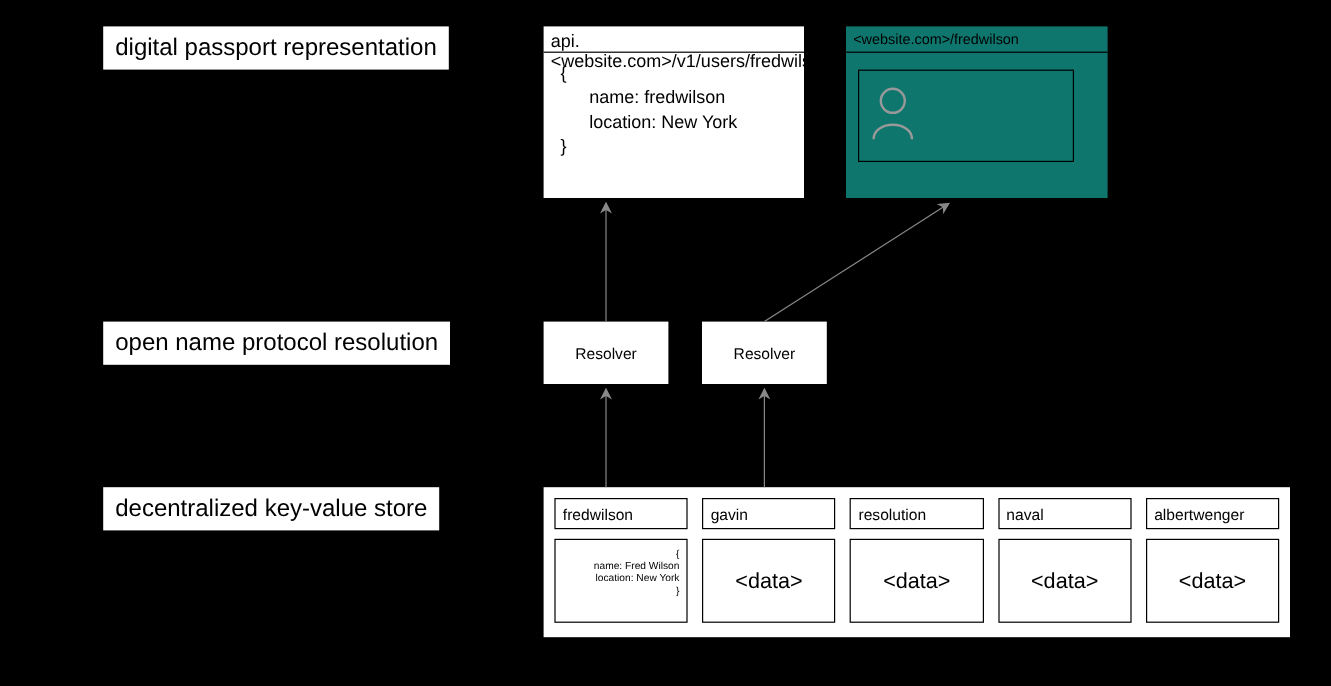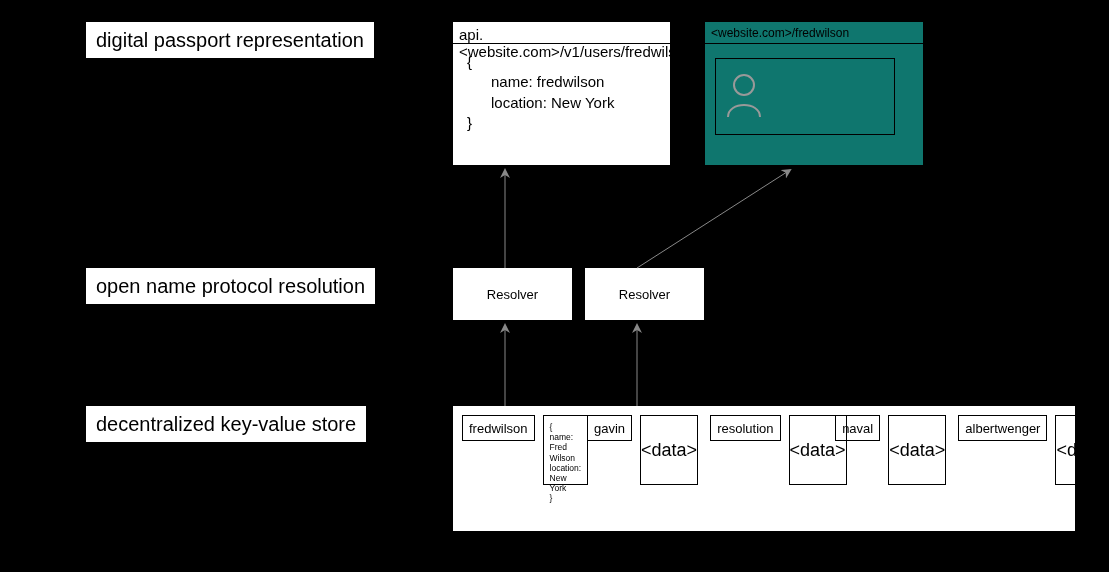--- a/index.html
+++ b/index.html
@@ -69,21 +69,21 @@
     padding:6px 8px;
     gap:10px;
   }
   .profile-text {
     font-size:12px;
     line-height:1.35;
   }
   
   .resolver {
     position:absolute;
-    width:119px;
+    width:104px;
     height:52px;
     background:#fff;
     display:flex;
     align-items:center;
     justify-content:center;
     font-size:13px;
     box-shadow: 4px 4px 0 rgba(0,0,0,0.4);
   }
   
   .store {
@@ -94,22 +94,23 @@
     height:125px;
     background:#fff;
     box-shadow: 4px 4px 0 rgba(0,0,0,0.4);
     display:flex;
     gap:12px;
     padding:9px;
   }
   .store-col {
     width:113px;
     display:flex;
-    flex-direction:row;
+    flex-direction:column;
     gap:8px;
+    text-align:right;
   }
   .store-key {
     border:1px solid #000;
     height:26px;
     font-size:13px;
     display:flex;
     align-items:center;
     padding:0 6px;
   }
   .store-val {

